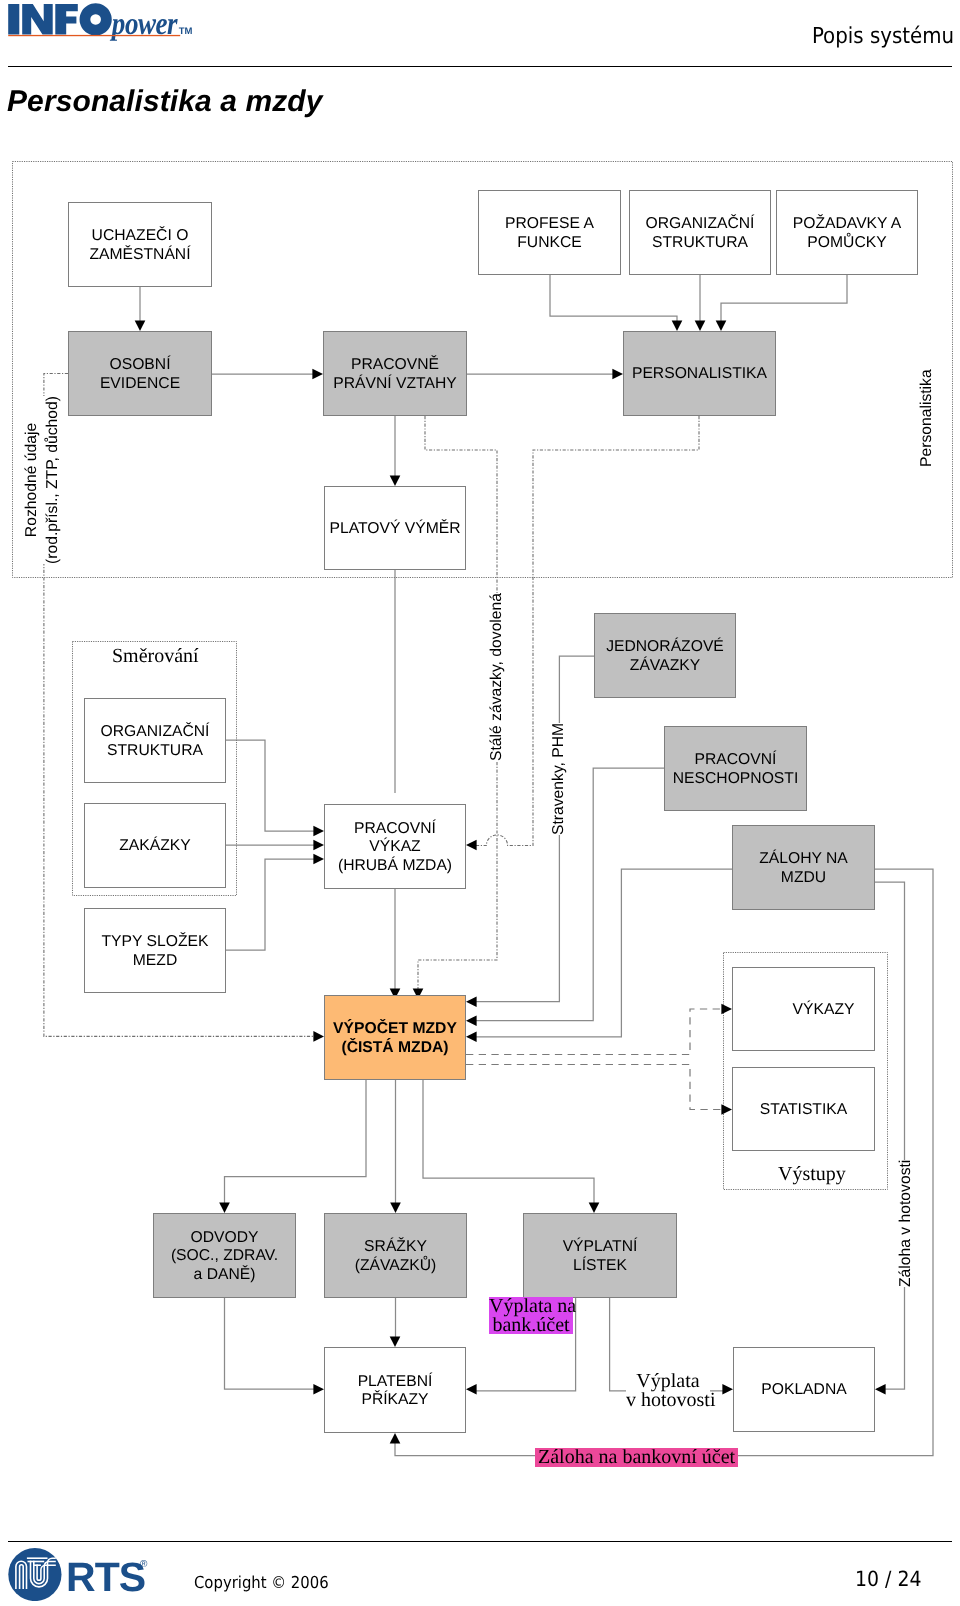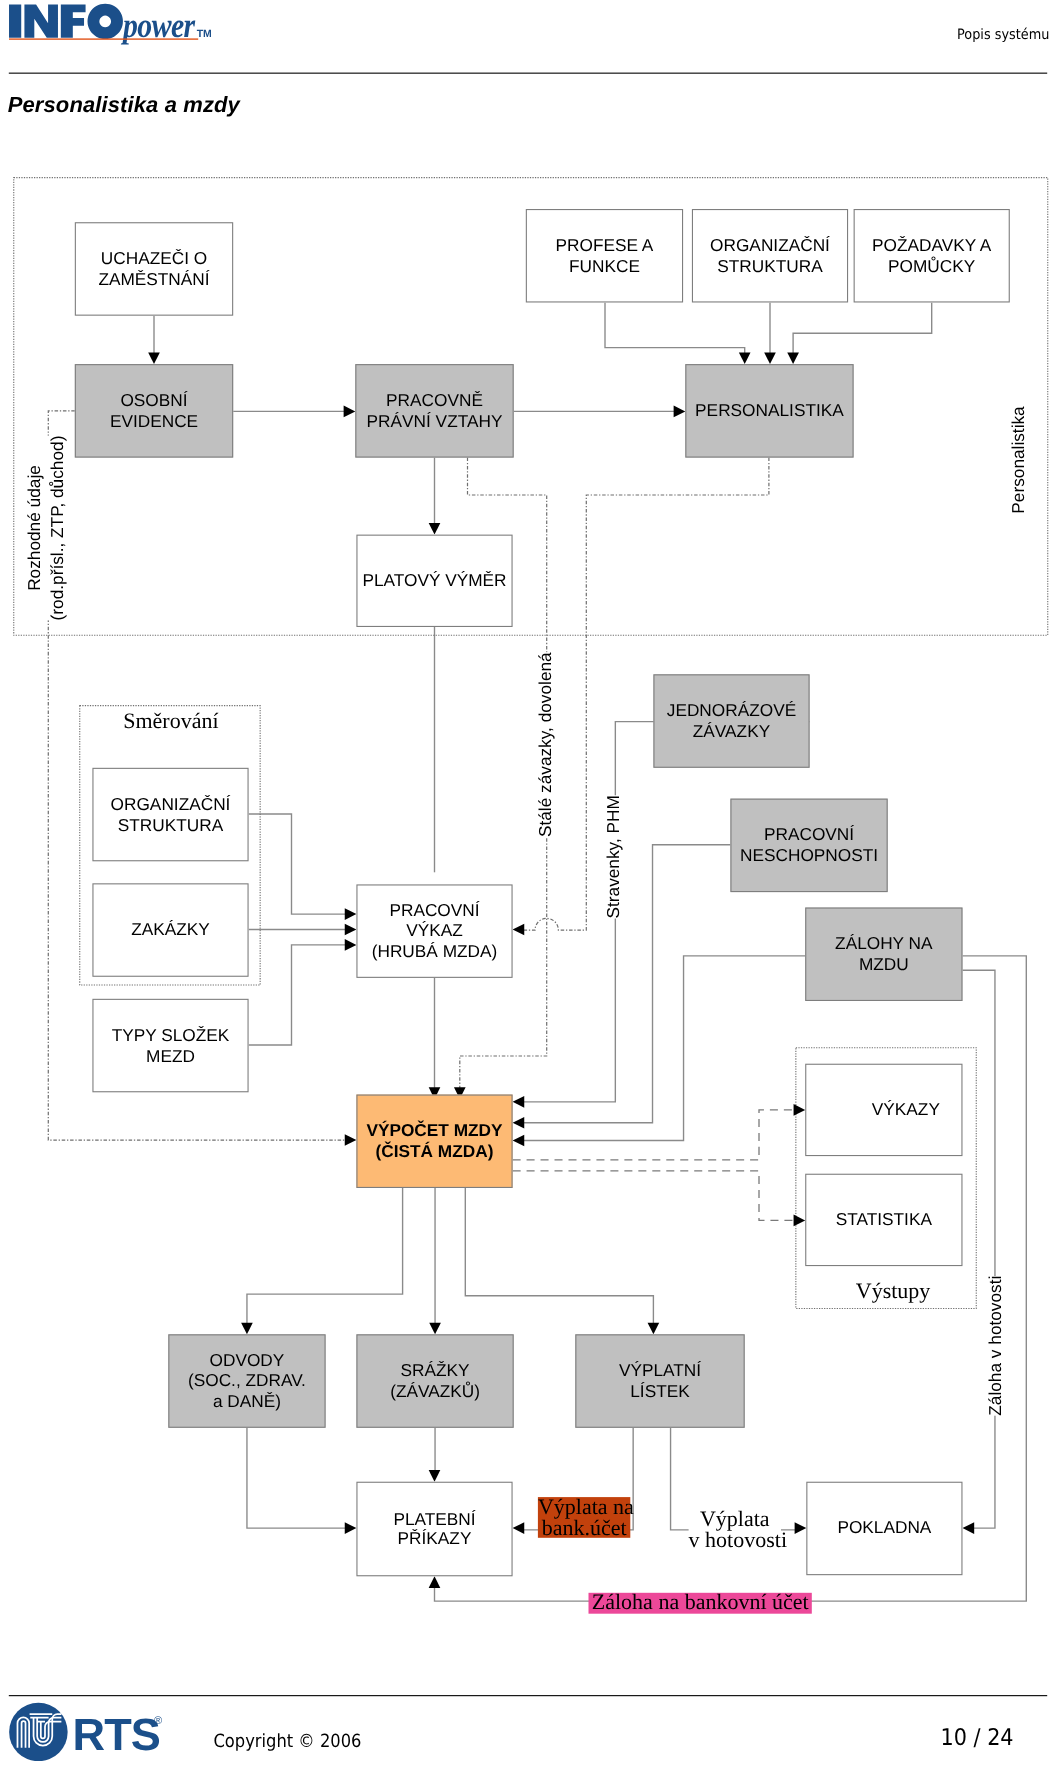--- a/index.html
+++ b/index.html
@@ -4,23 +4,23 @@
 <style>
   html,body{margin:0;padding:0;background:#fff;}
   body{width:960px;height:1606px;position:relative;overflow:hidden;
        font-family:"Liberation Sans",sans-serif;color:#000;
        -webkit-font-smoothing:antialiased;text-rendering:geometricPrecision;}
   .page{position:absolute;left:0;top:0;width:960px;height:1606px;}
 
   
   #header-rule{position:absolute;left:8px;top:66px;width:944px;height:1px;background:#000;}
   #doc-kind{position:absolute;right:6px;top:24px;font-family:"DejaVu Sans",sans-serif;
-            font-stretch:condensed;font-size:13px;color:#000;white-space:nowrap;}
+            font-stretch:condensed;font-size:22px;color:#000;white-space:nowrap;}
   #page-title{position:absolute;left:7px;top:85px;font-family:"Liberation Sans",sans-serif;
-              font-weight:bold;font-style:italic;font-size:20px;letter-spacing:0.1px;}
+              font-weight:bold;font-style:italic;font-size:30px;letter-spacing:0.1px;}
 
   
   #footer-rule{position:absolute;left:8px;top:1541px;width:944px;height:1px;background:#000;}
   #copyright{position:absolute;left:194px;top:1573px;font-family:"DejaVu Sans",sans-serif;
              font-stretch:condensed;font-size:16.5px;}
   #pageno{position:absolute;left:855px;top:1567px;font-family:"DejaVu Sans",sans-serif;
           font-stretch:condensed;font-size:21px;}
 
   
   .nd{position:absolute;box-sizing:border-box;border:1.1px solid #7e7e7e;background:#fff;
@@ -70,21 +70,21 @@
   #lbl-pers{left:918px; top:467px;}
   #lbl-smer{left:112px; top:647px;}
   #lbl-vyst{left:778px; top:1165px;}
 
   
   #lbl-rozhodne{left:22px; top:564px; text-align:center;white-space:nowrap;line-height:20.5px;
                 background:#fff;}
   #lbl-stale{left:488px; top:761px;background:#fff;}
   #lbl-stravenky{left:550px; top:835px;background:#fff;}
   #lbl-zalohahot{left:897px; top:1287px;background:#fff;}
-  #lbl-vyplbank{left:489px;top:1361px;text-align:center;width:84px;background:#c2410c;}
+  #lbl-vyplbank{left:489px;top:1297px;text-align:center;width:84px;background:#d946ef;}
   #lbl-vyplhot{left:626px;top:1372px;text-align:center;width:84px;background:#fff;}
   #lbl-zalohabank{left:535px;top:1448px;background:#ec4899;padding:0 3px;}
 </style>
 </head>
 <body>
 
 <div class="page">
 
   <div id="infopower-logo">
     <svg width="196" height="48" viewBox="0 0 196 48" xmlns="http://www.w3.org/2000/svg">

